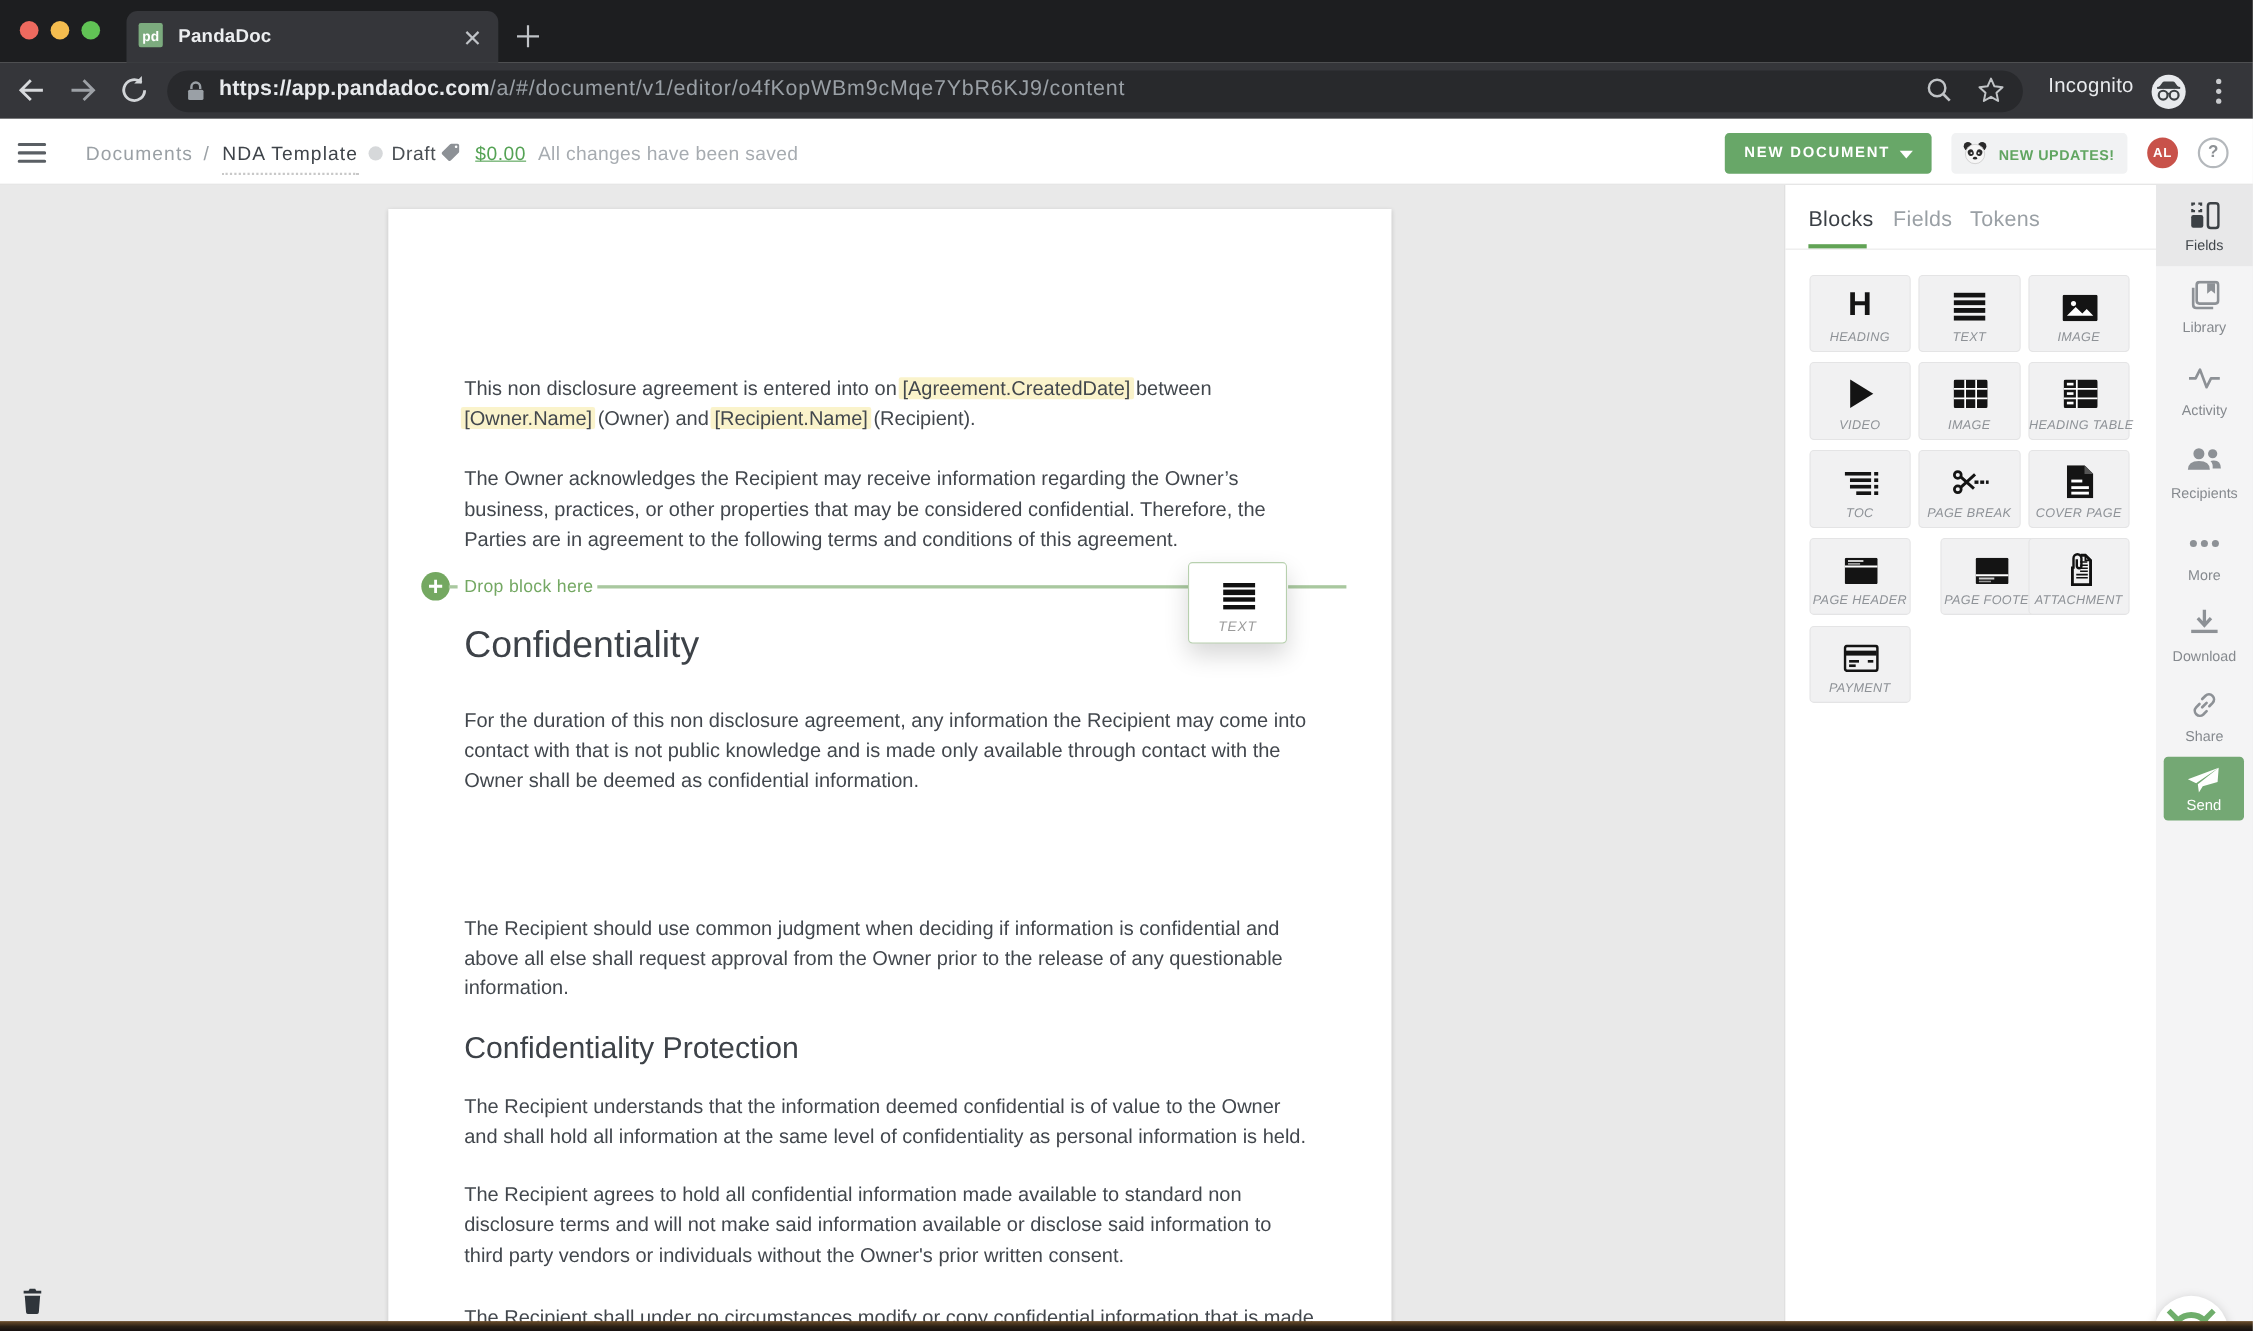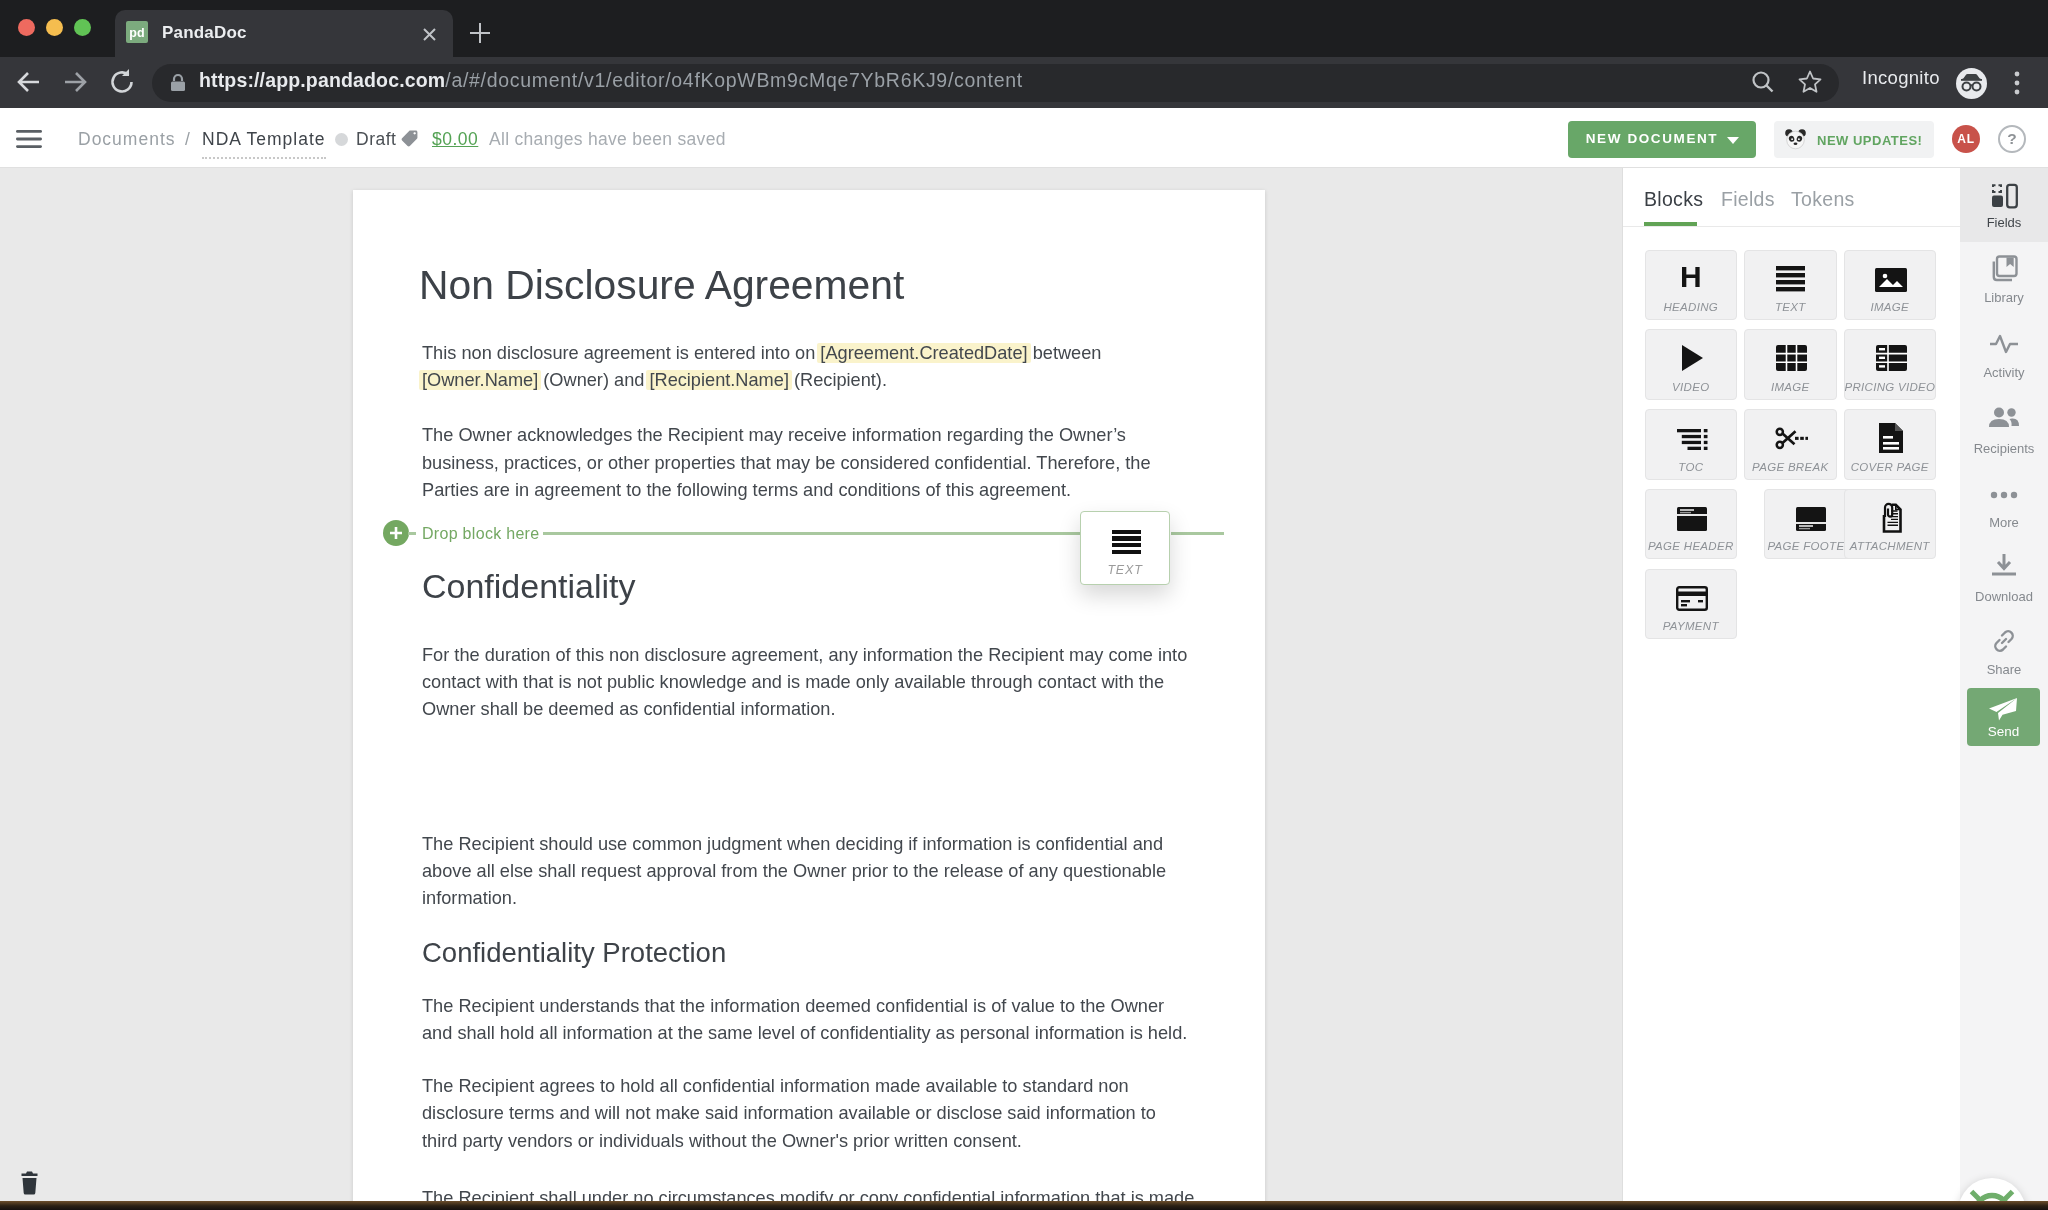--- a/index.html
+++ b/index.html
@@ -140,21 +140,20 @@
         <circle cx="14.9" cy="11.2" r="0.9" fill="#fff"></circle>
         <ellipse cx="11.5" cy="15.8" rx="1.9" ry="1.3" fill="#2a2a2a"></ellipse>
       </svg>
     <div class="abs" style="left:43px; top:11.5px; color:#61a561; font-size:13px; font-weight:bold; letter-spacing:0.5px;">NEW UPDATES!</div>
   </div>
   <div class="abs" style="left:1952px; top:17px; width:28px; height:28px; background:#c8524a; border-radius:50%; text-align:center;"><span style="color:#fff; font-size:12px; font-weight:bold; line-height:28px; letter-spacing:0.8px;">AL</span></div>
   <div class="abs" style="left:1998px; top:17px; width:28px; height:28px; border:2px solid #b4b8bc; border-radius:50%; text-align:center;"><span style="color:#8e9296; font-size:15.5px; font-weight:bold; line-height:24px;">?</span></div>
 </div>
 
 <div id="page">
-  <h1 style="top:72px; left:66px; font-size:40.8px; line-height:47px;">Non Disclosure Agreement</h1>
   <div class="bp" style="top:150px;">This non disclosure agreement is entered into on <span class="tok">[Agreement.CreatedDate]</span> between<br><span class="tok">[Owner.Name]</span> (Owner) and <span class="tok">[Recipient.Name]</span> (Recipient).</div>
   <div class="bp" style="top:232.4px;">The Owner acknowledges the Recipient may receive information regarding the Owner’s<br>business, practices, or other properties that may be considered confidential. Therefore, the<br>Parties are in agreement to the following terms and conditions of this agreement.</div>
   <h2 style="top:376.4px; font-size:34px; line-height:40px;">Confidentiality</h2>
   <div class="bp" style="top:451.5px;">For the duration of this non disclosure agreement, any information the Recipient may come into<br>contact with that is not public knowledge and is made only available through contact with the<br>Owner shall be deemed as confidential information.</div>
   <div class="bp" style="top:640.6px;">The Recipient should use common judgment when deciding if information is confidential and<br>above all else shall request approval from the Owner prior to the release of any questionable<br>information.</div>
   <h2 style="top:746px; font-size:27.5px; line-height:33px;">Confidentiality Protection</h2>
   <div class="bp" style="top:802.5px;">The Recipient understands that the information deemed confidential is of value to the Owner<br>and shall hold all information at the same level of confidentiality as personal information is held.</div>
   <div class="bp" style="top:882.7px;">The Recipient agrees to hold all confidential information made available to standard non<br>disclosure terms and will not make said information available or disclose said information to<br>third party vendors or individuals without the Owner's prior written consent.</div>
   <div class="bp" style="top:994.5px;">The Recipient shall under no circumstances modify or copy confidential information that is made</div>
 </div>
@@ -227,21 +226,21 @@
         <rect width="31" height="26" rx="2" fill="#141414"></rect>
         <g stroke="#fff" stroke-width="1.6">
           <path d="M0 8.6 H31 M0 17.2 H31 M12 0 V26"></path>
         </g>
         <g fill="#fff">
           <rect x="3" y="3" width="6" height="2.4"></rect>
           <rect x="3" y="11.6" width="6" height="2.4"></rect>
           <rect x="3" y="20.2" width="6" height="2.4"></rect>
         </g>
       </svg>
-    <div class="tlabel">PRICING VIDEO</div>
+    <div class="tlabel">HEADING TABLE</div>
   </div>
 
   <div class="tile" style="left:21.5px; top:241.1px;">
     <svg class="abs" style="left:31px; top:19px;" width="31" height="21" viewBox="0 0 31 21">
         <g fill="#141414">
           <rect x="0" y="0" width="24" height="3.3"></rect>
           <rect x="26.8" y="0" width="3.7" height="3.3"></rect>
           <rect x="4.8" y="5.9" width="19.2" height="3.3"></rect>
           <rect x="26.8" y="5.9" width="3.7" height="3.3"></rect>
           <rect x="4.8" y="11.8" width="19.2" height="3.3"></rect>

